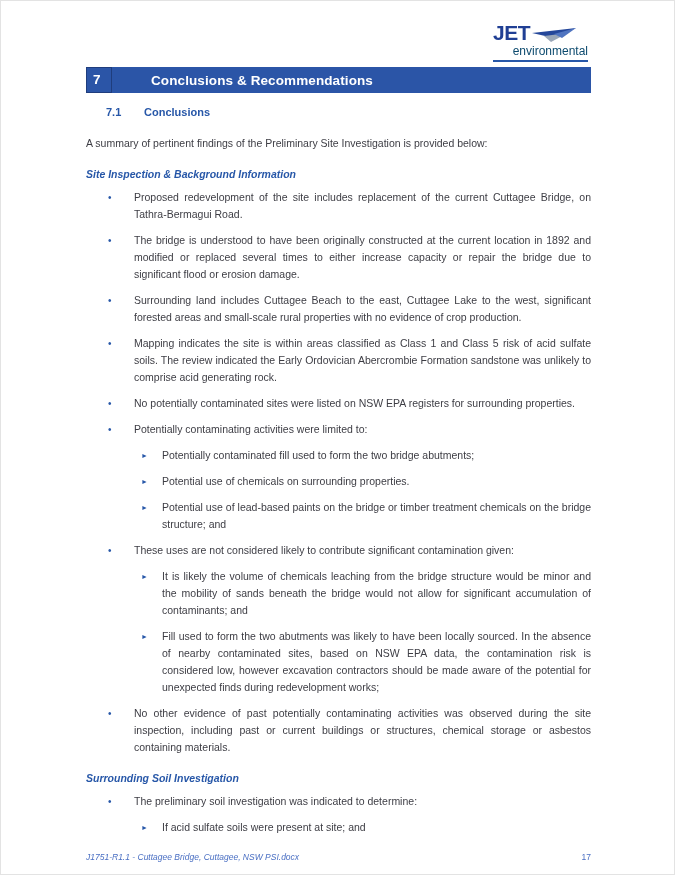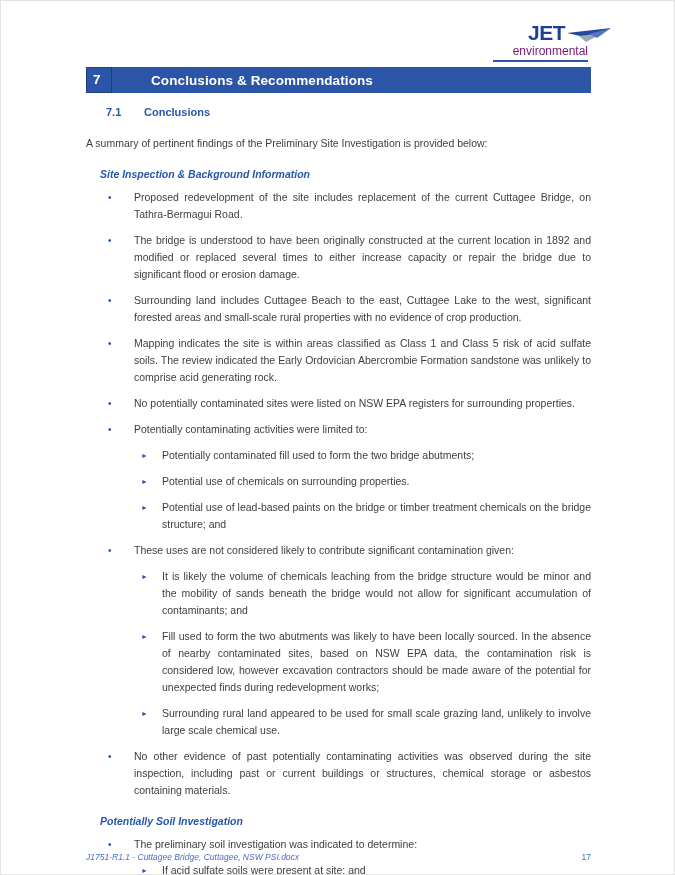--- a/index.html
+++ b/index.html
@@ -11,28 +11,28 @@
     color:#3d3d44;
     overflow:hidden;
     box-sizing:border-box;
     border:1px solid #e3e3e3;
   }
   
   .logo{
     position:absolute;top:22px;right:86px;
     width:95px;text-align:left;
   }
-  .logo-top{display:flex;align-items:flex-start;margin-left:35px;}
+  .logo-top{display:flex;align-items:flex-start;}
   .logo-jet{
     font-size:21px;font-weight:800;letter-spacing:-0.5px;
     color:#203f94;line-height:20px;
   }
   .logo-plane{margin-left:2px;margin-top:3px;}
   .logo-env{
-    font-size:12px;color:#701a75;line-height:12px;
+    font-size:12px;color:#0c4a6e;line-height:12px;
     text-align:right;margin-top:-3px;
   }
   .logo-rule{
     height:2px;background:#2757a8;margin-top:3px;width:95px;
   }
   
   .section-bar{
     margin:66px 83px 0 85px;
     height:26px;
     background:#2b55a7;
@@ -57,21 +57,21 @@
     color:#2757a8;font-size:11px;font-weight:bold;
   }
   .subsection-number{display:inline-block;width:35px;}
   
   .body-area{margin:0 83px 0 85px;}
   .intro{
     margin:17px 0 13px 0;
     font-size:10.5px;line-height:17px;
   }
   .subheading{
-    margin:16px 0 9px 14px;
+    margin:16px 0 9px 0;
     color:#2757a8;font-size:10.5px;font-weight:bold;font-style:italic;
   }
   .item{
     display:flex;
     font-size:10.5px;line-height:17px;
     margin-bottom:9px;
   }
   .item .marker{color:#2757a8;flex:none;}
   .item.level1 .marker{
     margin-left:22px;width:26px;
@@ -166,29 +166,25 @@
           <span class="item-text">These uses are not considered likely to contribute significant contamination given:</span>
         </div>
         <div class="item level2">
           <span class="marker">►</span>
           <span class="item-text">It is likely the volume of chemicals leaching from the bridge structure would be minor and the mobility of sands beneath the bridge would not allow for significant accumulation of contaminants; and</span>
         </div>
         <div class="item level2">
           <span class="marker">►</span>
           <span class="item-text">Fill used to form the two abutments was likely to have been locally sourced. In the absence of nearby contaminated sites, based on NSW EPA data, the contamination risk is considered low, however excavation contractors should be made aware of the potential for unexpected finds during redevelopment works;</span>
         </div>
-        <div class="item level2">
-          <span class="marker">►</span>
-          <span class="item-text">Surrounding rural land appeared to be used for small scale grazing land, unlikely to involve large scale chemical use.</span>
-        </div>
         <div class="item level1">
           <span class="marker">•</span>
           <span class="item-text">No other evidence of past potentially contaminating activities was observed during the site inspection, including past or current buildings or structures, chemical storage or asbestos containing materials.</span>
         </div>
-        <p class="subheading">Potentially Soil Investigation</p>
+        <p class="subheading">Surrounding Soil Investigation</p>
         <div class="item level1">
           <span class="marker">•</span>
           <span class="item-text">The preliminary soil investigation was indicated to determine:</span>
         </div>
         <div class="item level2">
           <span class="marker">►</span>
           <span class="item-text">If acid sulfate soils were present at site; and</span>
         </div>
       </div>
   </div>

